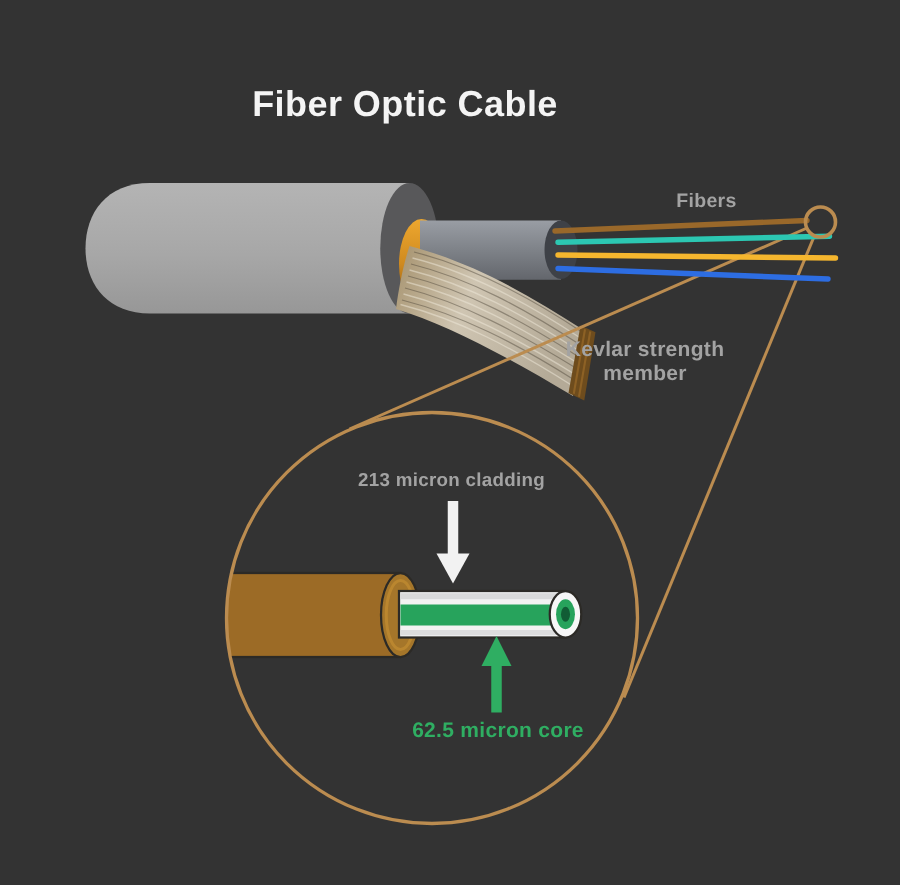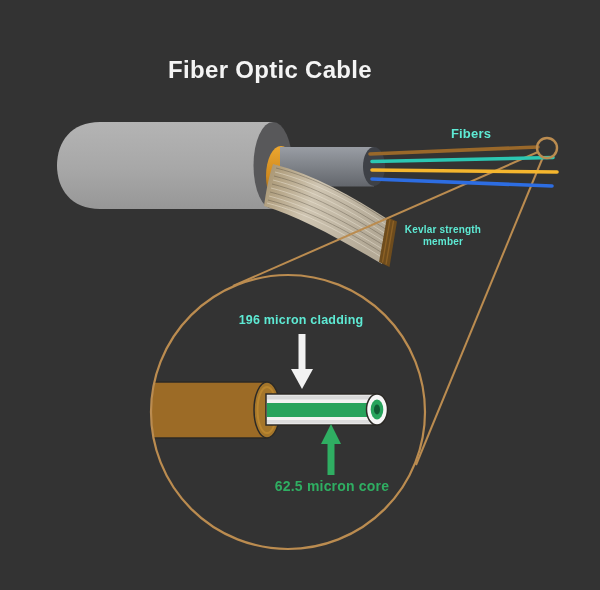--- a/index.html
+++ b/index.html
@@ -6,31 +6,31 @@
   .stage{
     position:relative;
     width:600px;height:590px;
     background:#333333;
     overflow:hidden;
     font-family:"Liberation Sans", sans-serif;
   }
   .stage svg{position:absolute;left:0;top:0;}
   .lbl{
     position:absolute;
-    color:#5eead4;
+    color:#a3a3a3;
     font-weight:700;
     text-align:center;
     letter-spacing:.2px;
   }
   .title{
     left:0;top:30px;width:540px;
     font-size:24px;font-weight:800;color:#f4f4f4;letter-spacing:.3px;margin-top:26px;
   }
   .fibers-lbl{left:430px;top:126px;width:82px;font-size:13px;}
-  .kevlar-lbl{left:381px;top:224px;width:124px;font-size:10px;line-height:1.16;}
+  .kevlar-lbl{left:368px;top:224px;width:124px;font-size:14px;line-height:1.16;}
   .cladding-lbl{left:221px;top:313px;width:160px;font-size:12.5px;}
   .core-lbl{left:252px;top:478px;width:160px;font-size:14px;color:#2fae62;}
 </style>
 </head>
 <body>
 
 <div class="stage">
 
   <svg width="600" height="590" viewBox="0 0 600 590">
     <defs>
@@ -140,17 +140,17 @@
 
   <div class="lbl title">Fiber Optic Cable</div>
 
   <div class="lbl fibers-lbl">Fibers</div>
 
   <div class="lbl kevlar-lbl">
     <div>Kevlar strength</div>
     <div>member</div>
   </div>
 
-  <div class="lbl cladding-lbl">196 micron cladding</div>
+  <div class="lbl cladding-lbl">213 micron cladding</div>
 
   <div class="lbl core-lbl">62.5 micron core</div>
 
 </div>
 
 </body></html>

